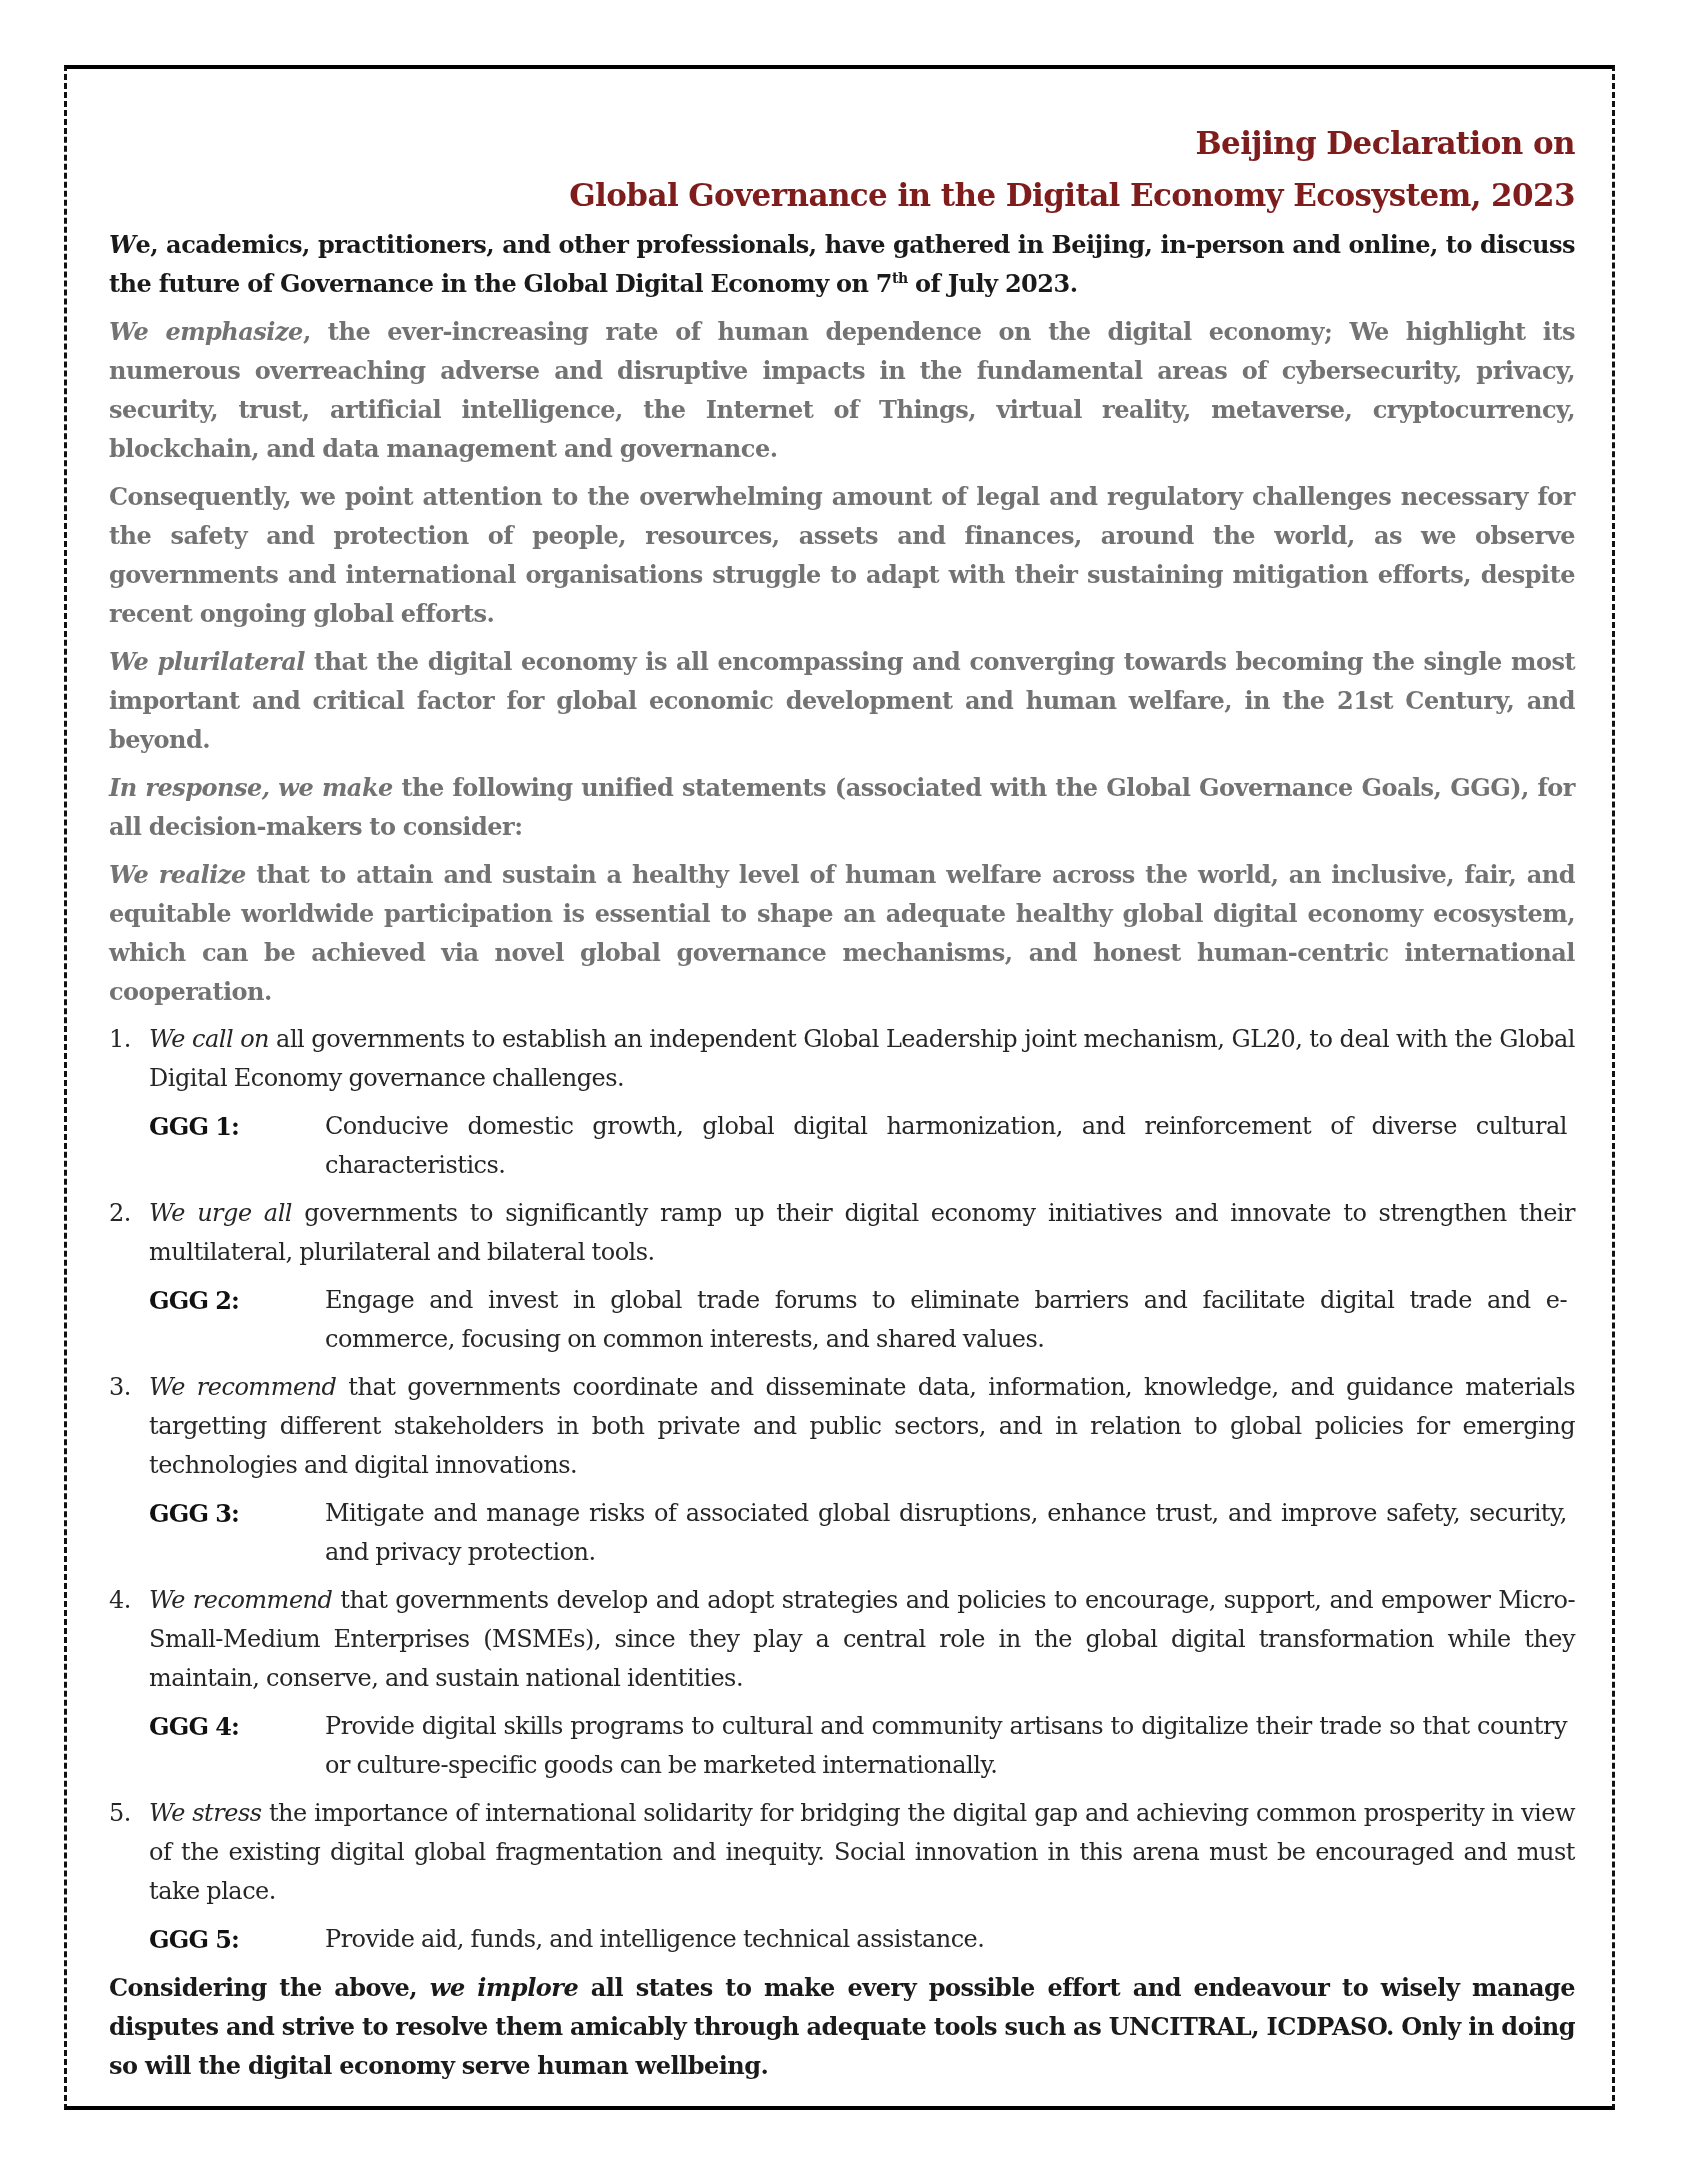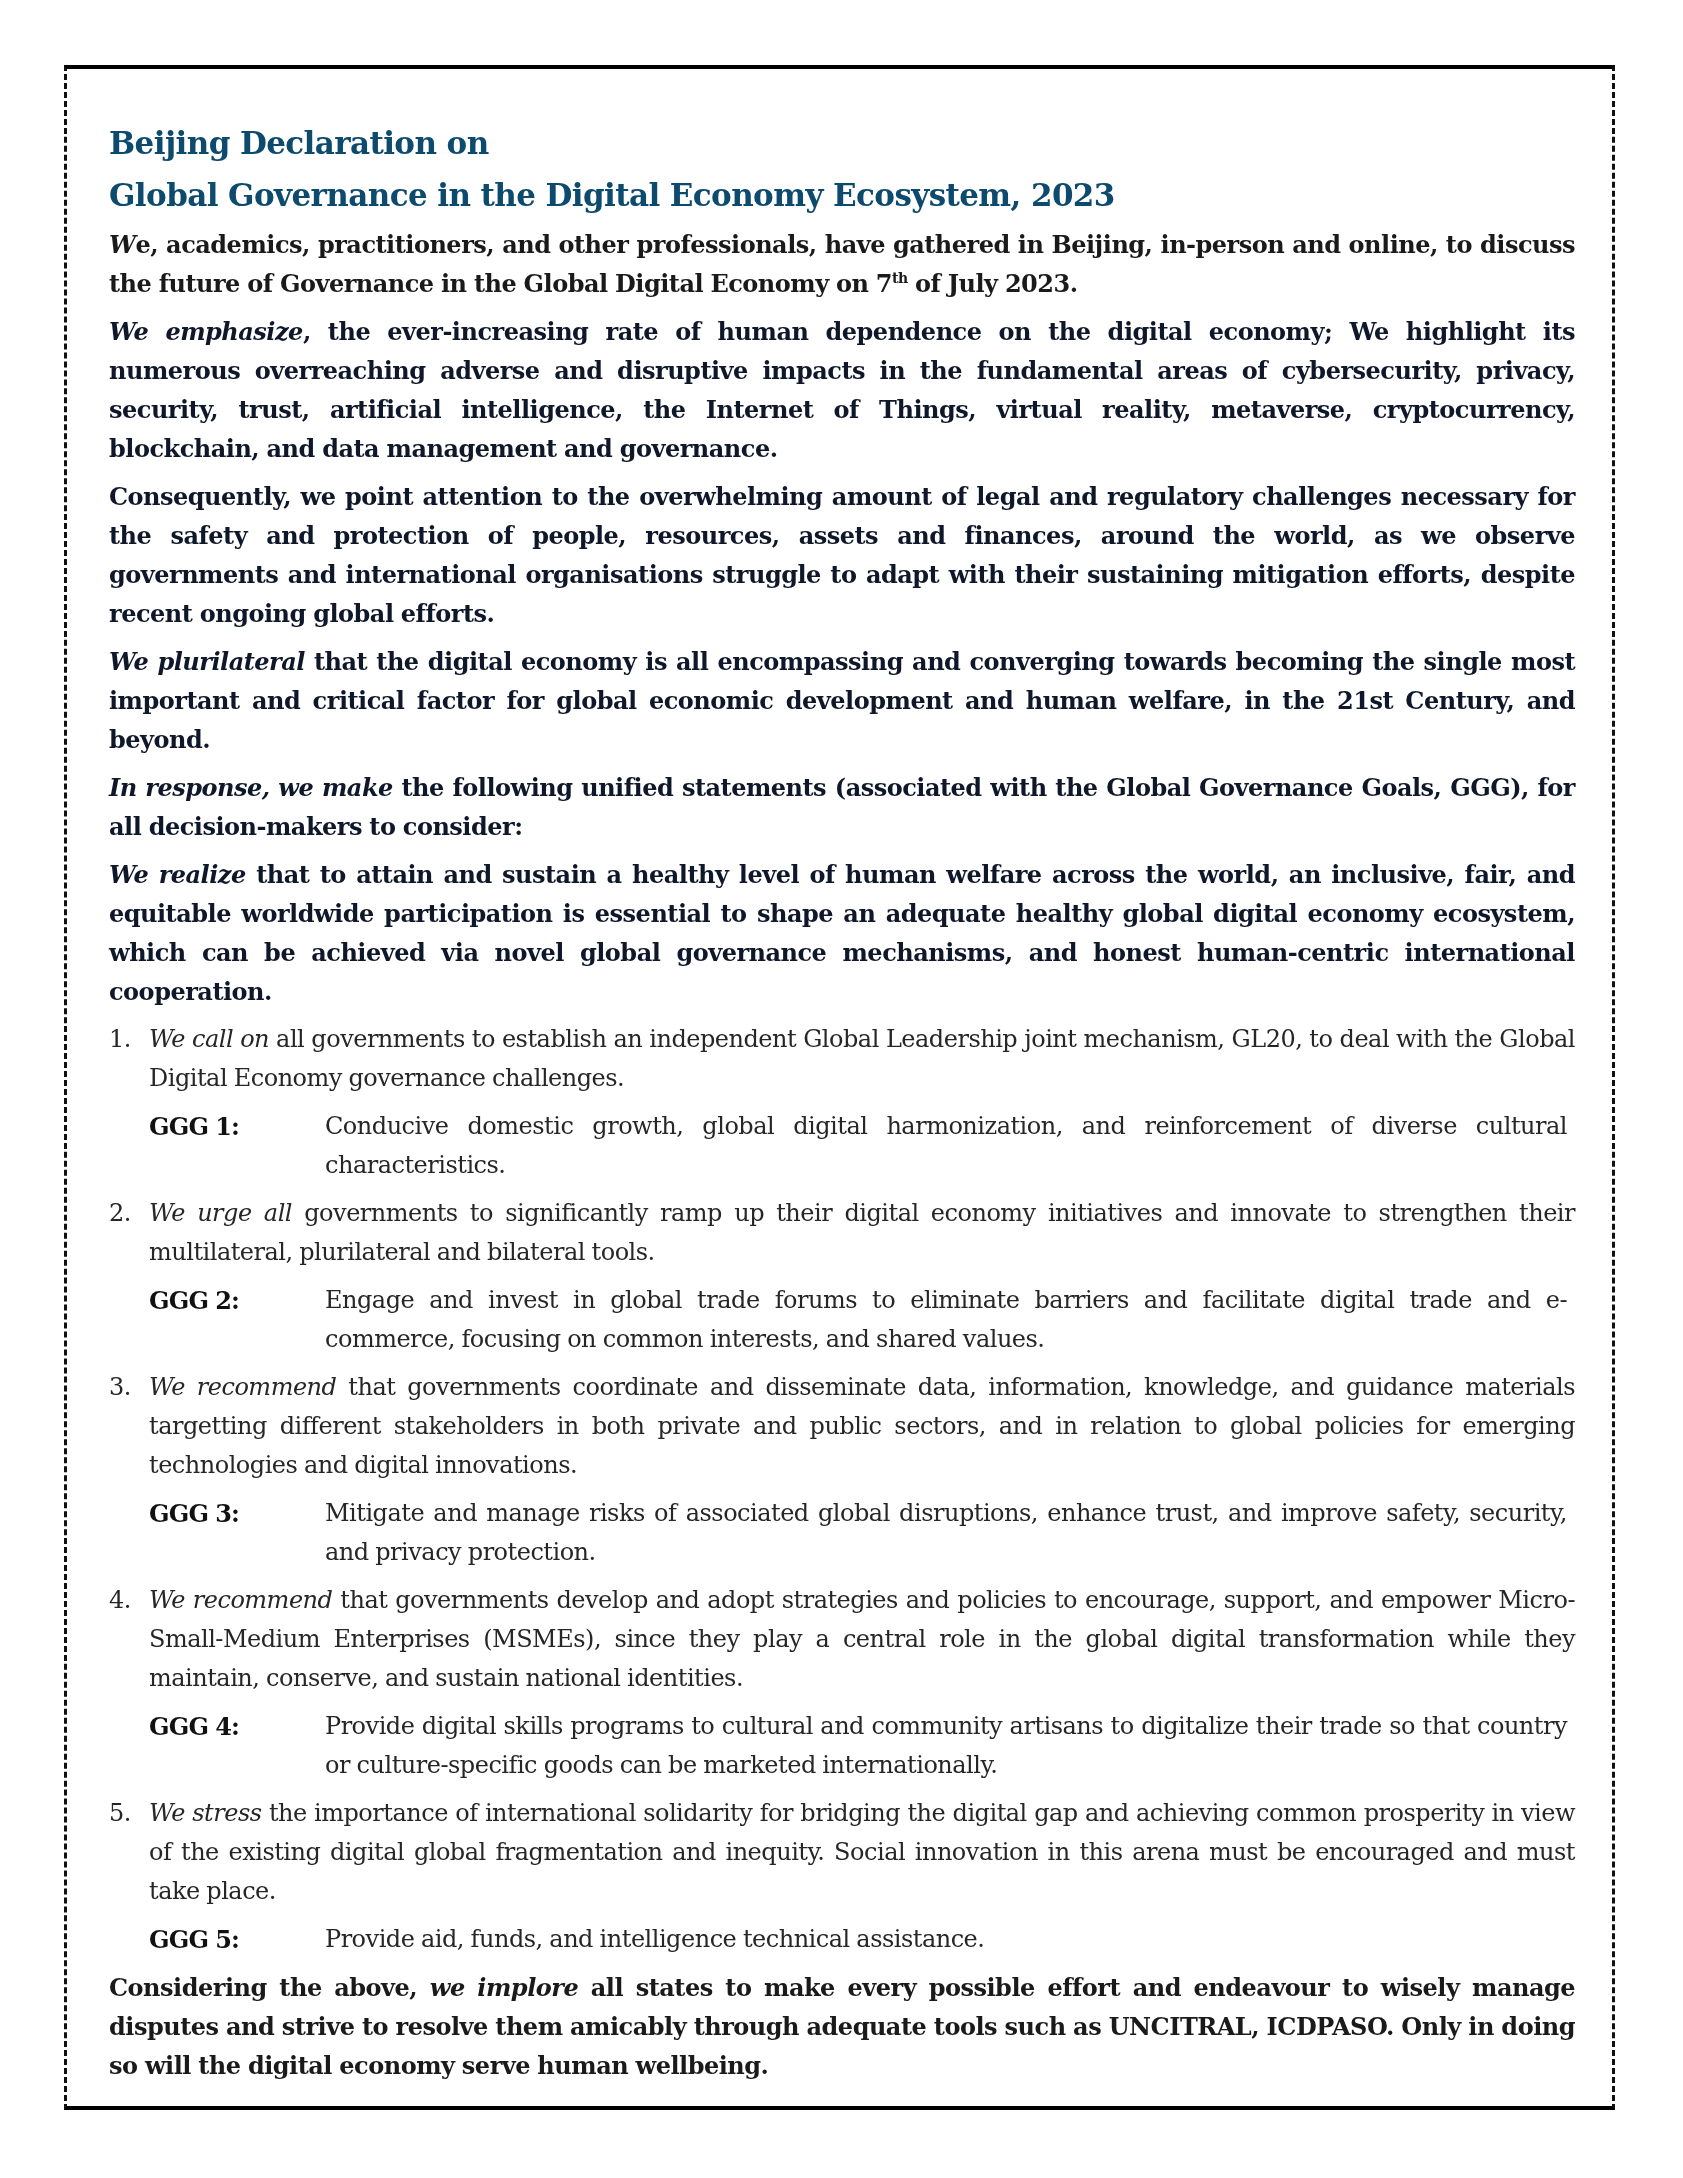--- a/index.html
+++ b/index.html
@@ -9,27 +9,27 @@
     border-top:4px solid #000; border-bottom:4px solid #000;
     border-left:3px dashed #111; border-right:3px dashed #111;
     box-sizing:border-box;
   }
   .content {
     position:absolute; left:109px; top:117px; width:1466px;
     font-family:"DejaVu Serif", "Liberation Serif", serif;
     color:#222; font-size:24px; line-height:39px;
   }
   .title {
-    text-align:left; font-weight:bold; color:#0c4a6e;
+    text-align:right; font-weight:bold; color:#7f1d1d;
     font-family:"DejaVu Serif", serif;
     font-size:31px; line-height:52px; margin:0 0 4px 0; letter-spacing:-0.6px;
   }
   p { margin:0 0 9px 0; text-align:justify; letter-spacing:-0.5px; word-spacing:-0.5px;font-weight:bold; }
   p.dark { color:#1a1a1a; }
-  p.lite { color:#0f172a; }
+  p.lite { color:#737373; }
   em { font-style:italic; }
   sup { font-size:14px; line-height:0; vertical-align:super; }
   .item { position:relative; padding-left:40px; margin:0 0 9px 0; text-align:justify; letter-spacing:-0.5px; word-spacing:-0.5px; color:#262626; }
   .item .num { position:absolute; left:0; top:0; }
   .goal { position:relative; padding-left:176px; margin:0 8px 9px 40px; text-align:justify; letter-spacing:-0.5px; word-spacing:-0.5px; color:#262626; }
   .goal .lbl { position:absolute; left:0; top:0; font-weight:bold; color:#111; letter-spacing:-0.8px; }
 </style>
 </head>
 <body>
 

